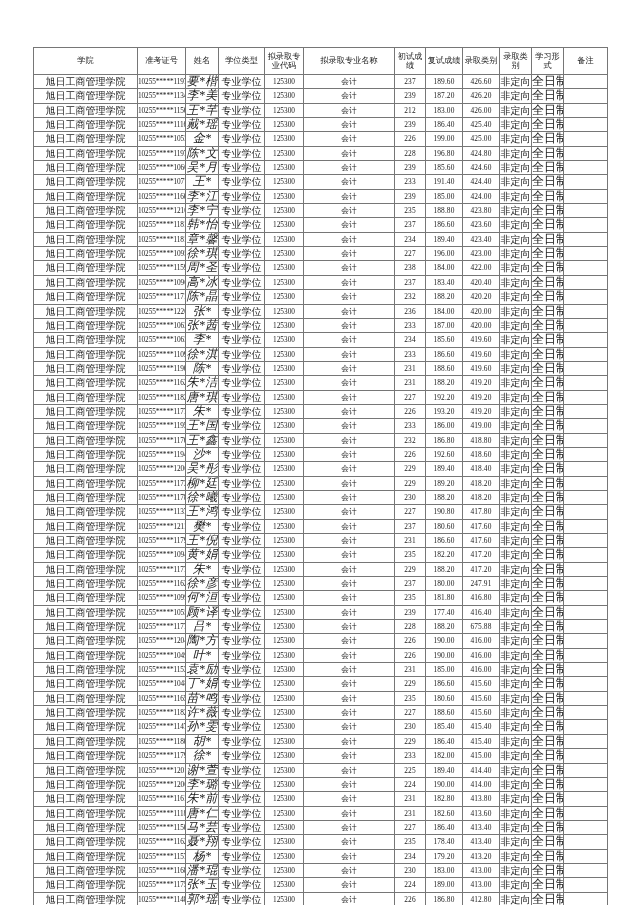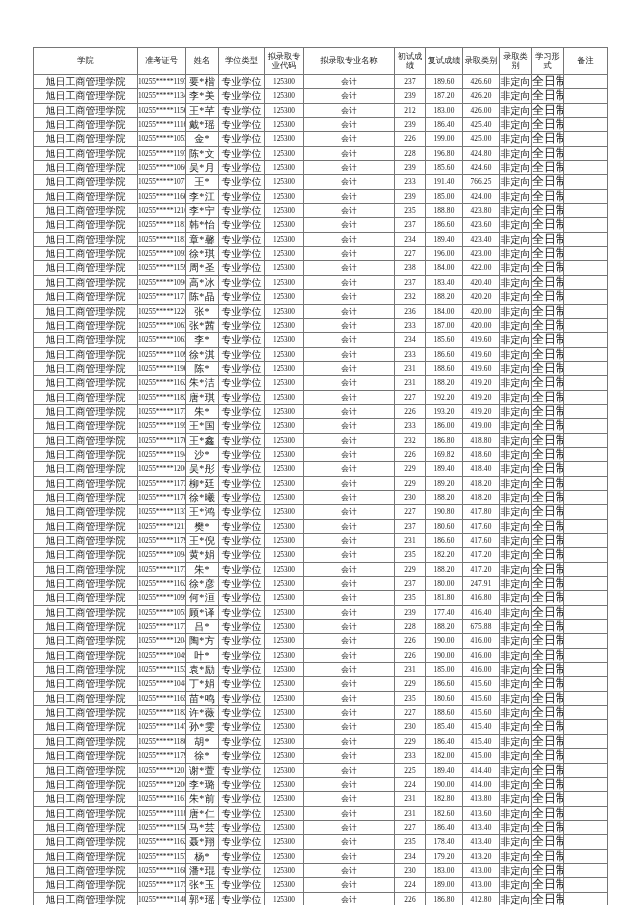--- a/index.html
+++ b/index.html
@@ -53,21 +53,21 @@
     white-space: normal;
   }
   tbody td {
     height: 13.35px;
     font-size: 7.6px;
     line-height: 13.35px;
     background: #ffffff;
   }
   td.c-college   { font-size: 10px; font-family: Liberation Serif, serif; }
   td.c-ticket    { font-size: 7.3px; font-family: "Liberation Serif", serif; letter-spacing: -0.1px; }
-  td.c-name      { font-size: 10px; letter-spacing: 0.3px; }
+  td.c-name      { font-size: 12px; letter-spacing: 0.3px; font-style: italic; }
   td.c-degree    { font-size: 10px; }
   td.c-majorcode { font-size: 7.3px; }
   td.c-majorname { font-size: 7.7px; }
   td.c-score1,
   td.c-score2,
   td.c-score3    { font-size: 7.4px; letter-spacing: 0.1px; }
   td.c-type      { font-size: 10px; }
   td.c-mode      { font-size: 12px; }
   td.c-remark    { font-size: 7.6px; }
 
@@ -245,21 +245,21 @@
         </tr>
         <tr>
           <td class="c-college">旭日工商管理学院</td>
           <td class="c-ticket">10255*****10774</td>
           <td class="c-name">王*</td>
           <td class="c-degree">专业学位</td>
           <td class="c-majorcode">125300</td>
           <td class="c-majorname">会计</td>
           <td class="c-score1">233</td>
           <td class="c-score2">191.40</td>
-          <td class="c-score3">766.25</td>
+          <td class="c-score3">424.40</td>
           <td class="c-type">非定向</td>
           <td class="c-mode">全日制</td>
           <td class="c-remark"></td>
         </tr>
         <tr>
           <td class="c-college">旭日工商管理学院</td>
           <td class="c-ticket">10255*****11602</td>
           <td class="c-name">李*江</td>
           <td class="c-degree">专业学位</td>
           <td class="c-majorcode">125300</td>
@@ -510,21 +510,21 @@
           <td class="c-remark"></td>
         </tr>
         <tr>
           <td class="c-college">旭日工商管理学院</td>
           <td class="c-ticket">10255*****11944</td>
           <td class="c-name">沙*</td>
           <td class="c-degree">专业学位</td>
           <td class="c-majorcode">125300</td>
           <td class="c-majorname">会计</td>
           <td class="c-score1">226</td>
-          <td class="c-score2">169.82</td>
+          <td class="c-score2">192.60</td>
           <td class="c-score3">418.60</td>
           <td class="c-type">非定向</td>
           <td class="c-mode">全日制</td>
           <td class="c-remark"></td>
         </tr>
         <tr>
           <td class="c-college">旭日工商管理学院</td>
           <td class="c-ticket">10255*****12063</td>
           <td class="c-name">吴*彤</td>
           <td class="c-degree">专业学位</td>

